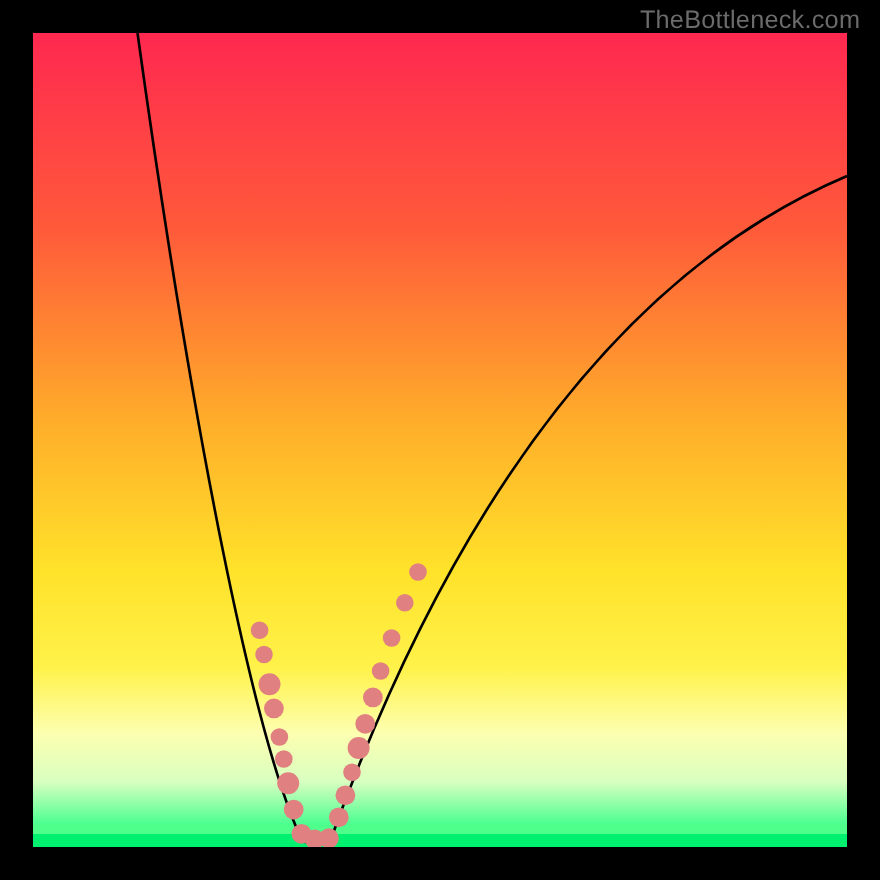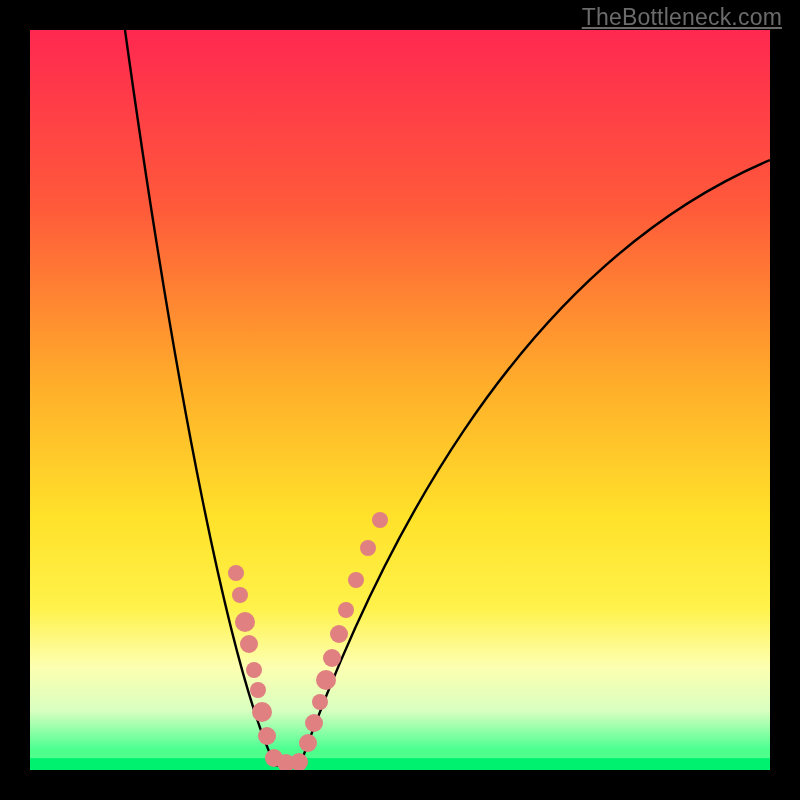--- a/index.html
+++ b/index.html
@@ -27,21 +27,20 @@
   .watermark {
     position: absolute;
     top: 4px;
     right: 18px;
     font-family: Arial, Helvetica, sans-serif;
     font-size: 23px;
     font-weight: 500;
     color: #6b6b6b;
     letter-spacing: 0.2px;
     user-select: none;
-    text-decoration: underline;
   }
   svg.curves {
     position: absolute;
     left: 0; top: 0;
     width: 100%; height: 100%;
     overflow: visible;
   }
 </style>
 </head>
 <body>

